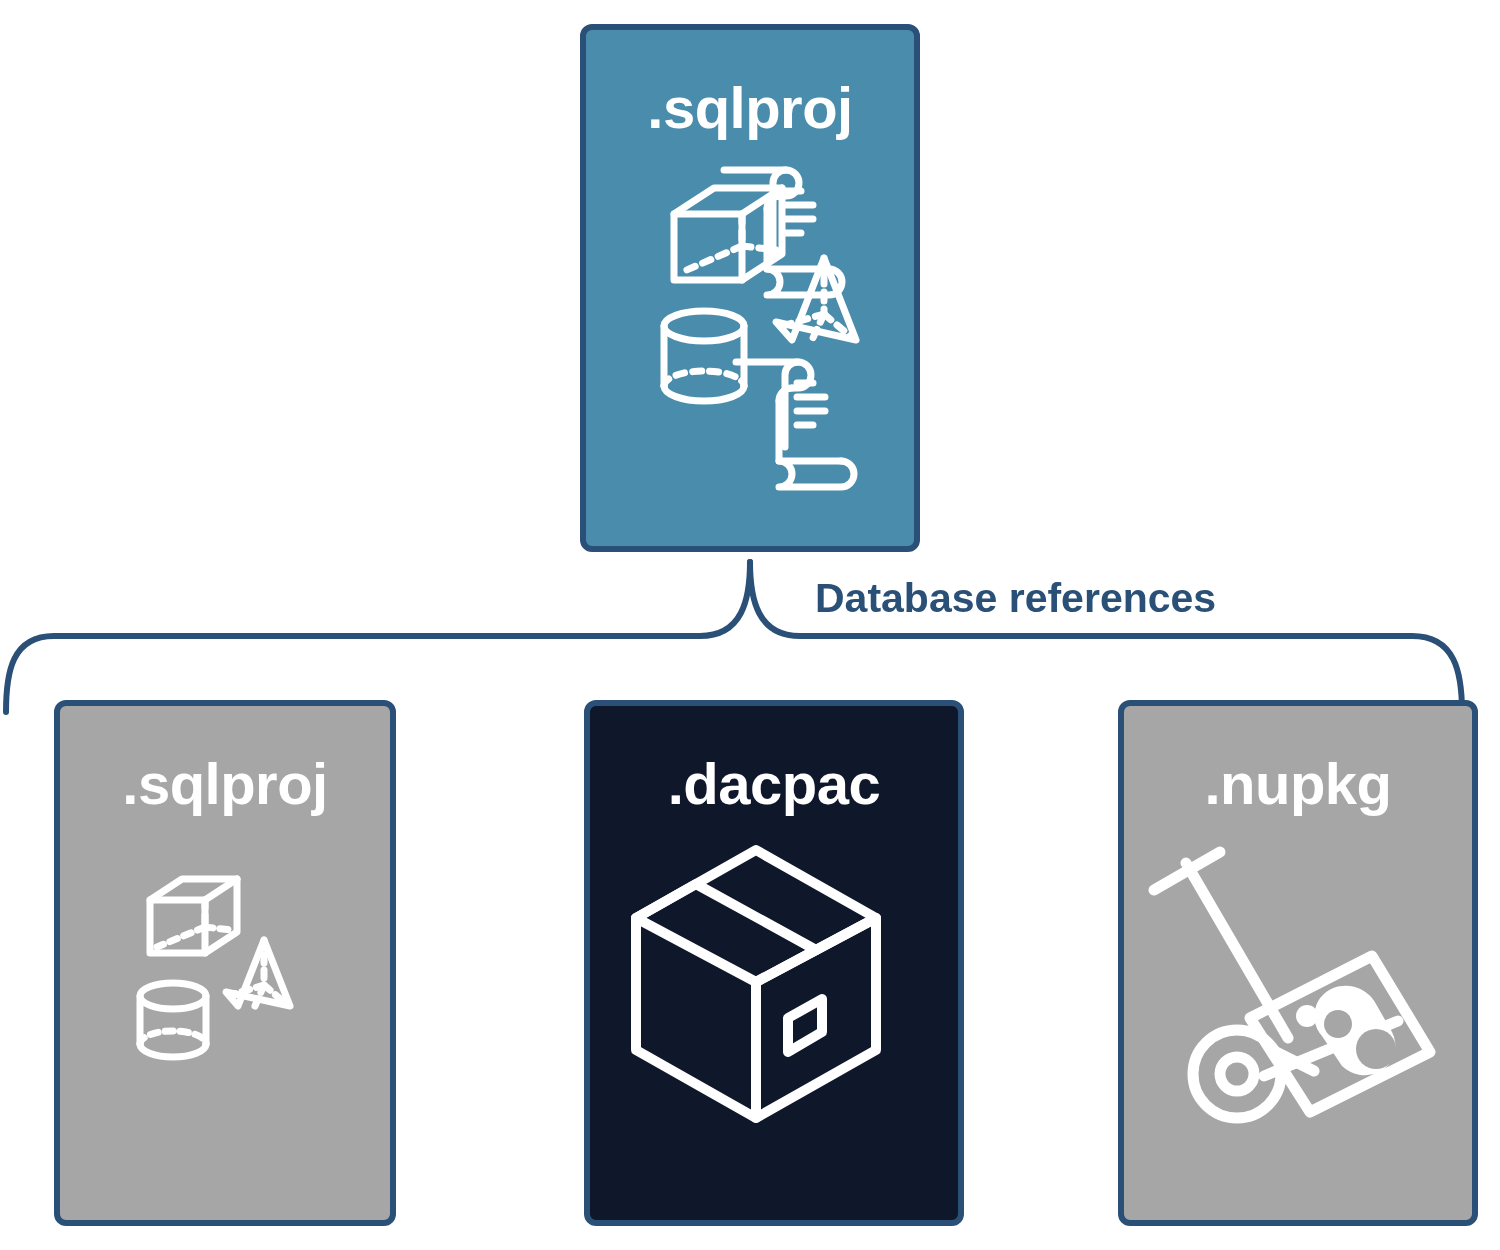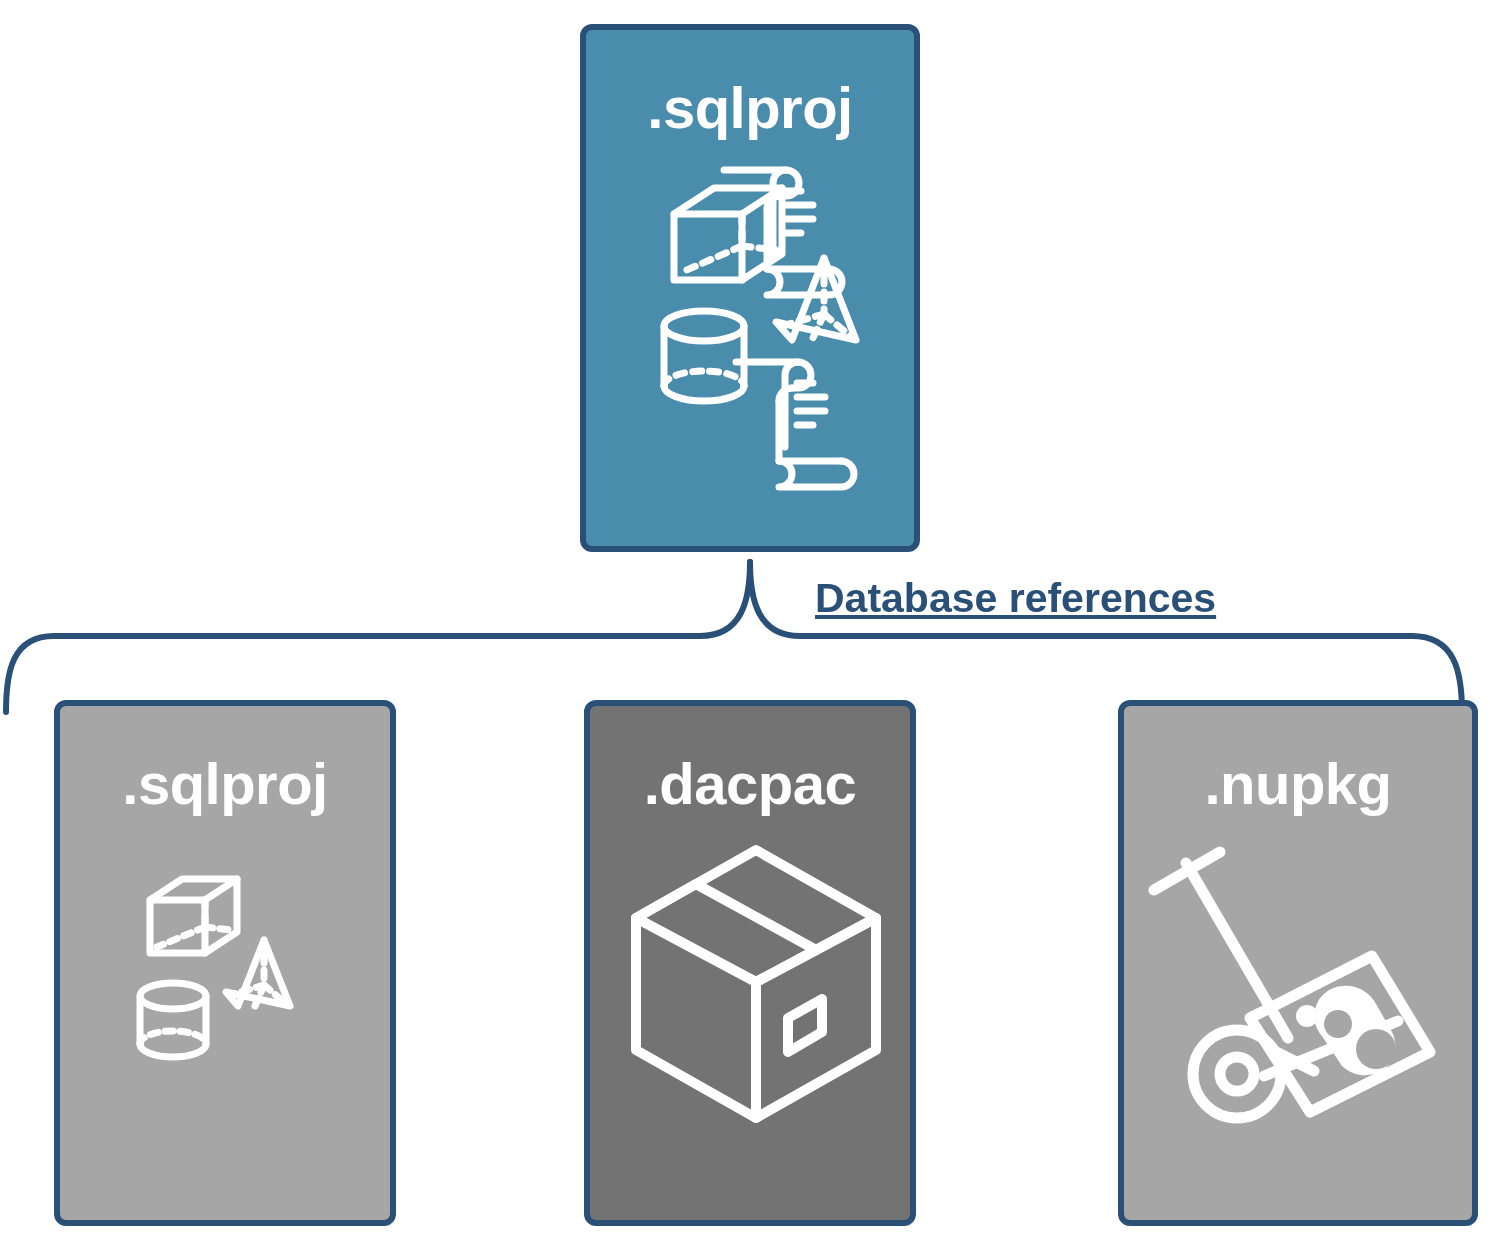--- a/index.html
+++ b/index.html
@@ -79,21 +79,21 @@
                C 750 50, 758 86, 800 86
                L 1412 86
                C 1455 86, 1462 122, 1462 162"></path>
       <path d="M750 12
                C 750 50, 742 86, 700 86
                L 54 86
                C 12 86, 6 122, 6 162"></path>
     </g>
   </svg>
 
-  <div class="brace-label" style="left:815px;top:575px;font-size:41px;text-decoration:underline;">Database references</div>
+  <div class="brace-label" style="left:815px;top:575px;font-size:41px;">Database references</div>
 
   <div class="card" id="ref-card-0" style="left:54px;top:700px;width:342px;height:526px;
               background:#a6a6a6;border:6px solid #2a5077;">
     <div class="title" style="top:44px;font-size:58px;">.sqlproj</div>
 
     <div class="icons" style="top:152px;height:250px;">
       <svg width="342" height="250" viewBox="0 0 342 250">
         <g fill="none" stroke="#ffffff" stroke-width="7" stroke-linecap="round" stroke-linejoin="round">
 
           <g>
@@ -118,22 +118,22 @@
             <path d="M80 138 v48"></path>
             <path d="M146 138 v48"></path>
             <path d="M80 186 a33 13 0 0 0 66 0"></path>
             <path d="M80 186 a33 13 0 0 1 66 0" stroke-dasharray="8 7"></path>
           </g>
         </g>
       </svg>
     </div>
   </div>
 
-  <div class="card" id="ref-card-1" style="left:584px;top:700px;width:332px;height:526px;
-              background:#737373;border:6px solid #2a5077;">
+  <div class="card" id="ref-card-1" style="left:584px;top:700px;width:380px;height:526px;
+              background:#0f172a;border:6px solid #2a5077;">
     <div class="title" style="top:44px;font-size:58px;">.dacpac</div>
 
     <div class="icons" style="top:130px;height:290px;">
       <svg width="332" height="290" viewBox="0 0 332 290">
         <g fill="none" stroke="#ffffff" stroke-width="10" stroke-linecap="round" stroke-linejoin="round">
 
           <path d="M166 14 L286 82 L286 214 L166 282 L46 214 L46 82 Z"></path>
 
           <path d="M166 146 L166 282"></path>
 

